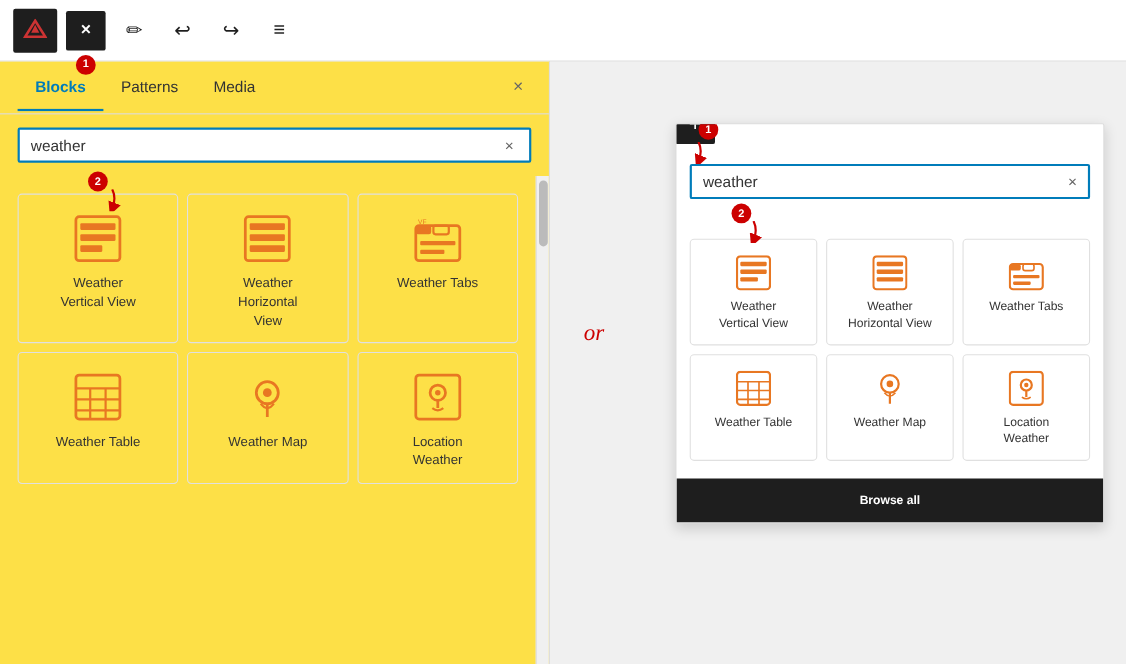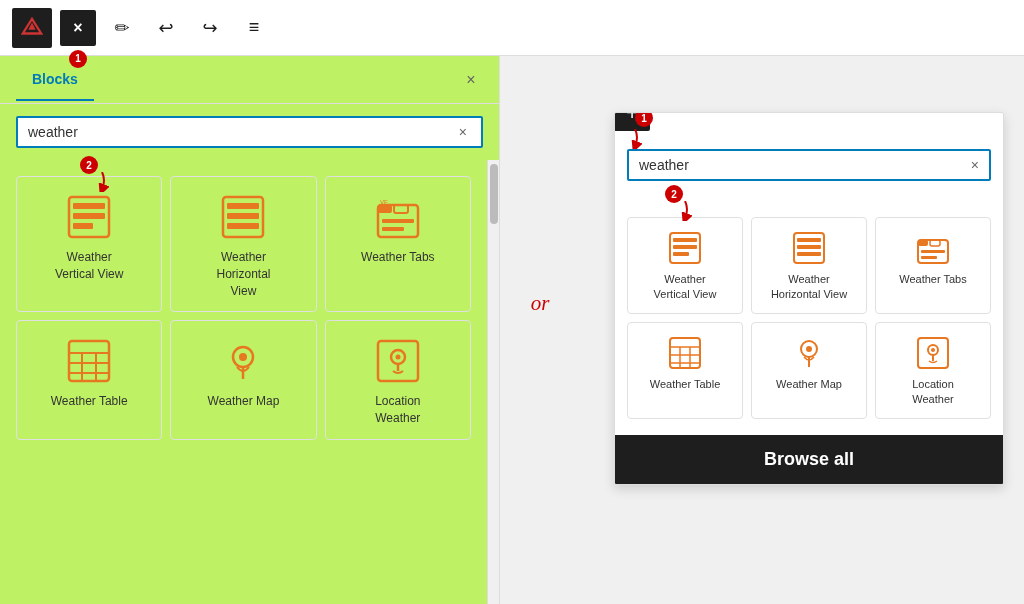--- a/index.html
+++ b/index.html
@@ -72,21 +72,21 @@
     
     .main-content {
       display: flex;
       height: calc(604px - 56px);
       position: relative;
     }
 
     
     .left-panel {
       width: 500px;
-      background: #bef264;
+      background: #fde047;
       border-right: 1px solid #ddd;
       display: flex;
       flex-direction: column;
     }
 
     
     .tabs-bar {
       display: flex;
       align-items: center;
       border-bottom: 1px solid #ddd;
@@ -331,21 +331,21 @@
       line-height: 1.4;
     }
 
     
     .browse-all-btn {
       width: 100%;
       background: #1e1e1e;
       color: #fff;
       border: none;
       padding: 14px;
-      font-size: 18px;
+      font-size: 11px;
       font-weight: 600;
       cursor: pointer;
       text-align: center;
     }
 
     
     .annotation-num {
       position: absolute;
       width: 18px;
       height: 18px;
@@ -392,20 +392,22 @@
   <button class="toolbar-icon-btn">↪</button>
   <button class="toolbar-icon-btn">≡</button>
 </div>
 
 <div class="main-content">
 
   <div class="left-panel">
 
     <div class="tabs-bar">
       <div class="tab-item active">Blocks</div>
+      <div class="tab-item">Patterns</div>
+      <div class="tab-item">Media</div>
       <div class="tab-close">×</div>
     </div>
 
     <div class="search-container" style="position:relative;">
       <div class="search-input-wrapper">
         <input class="search-input" type="text" value="weather" style="">
         <span class="search-clear">×</span>
       </div>
 
       <div class="annotation-num" style="bottom:-14px; left:80px;">2</div>

